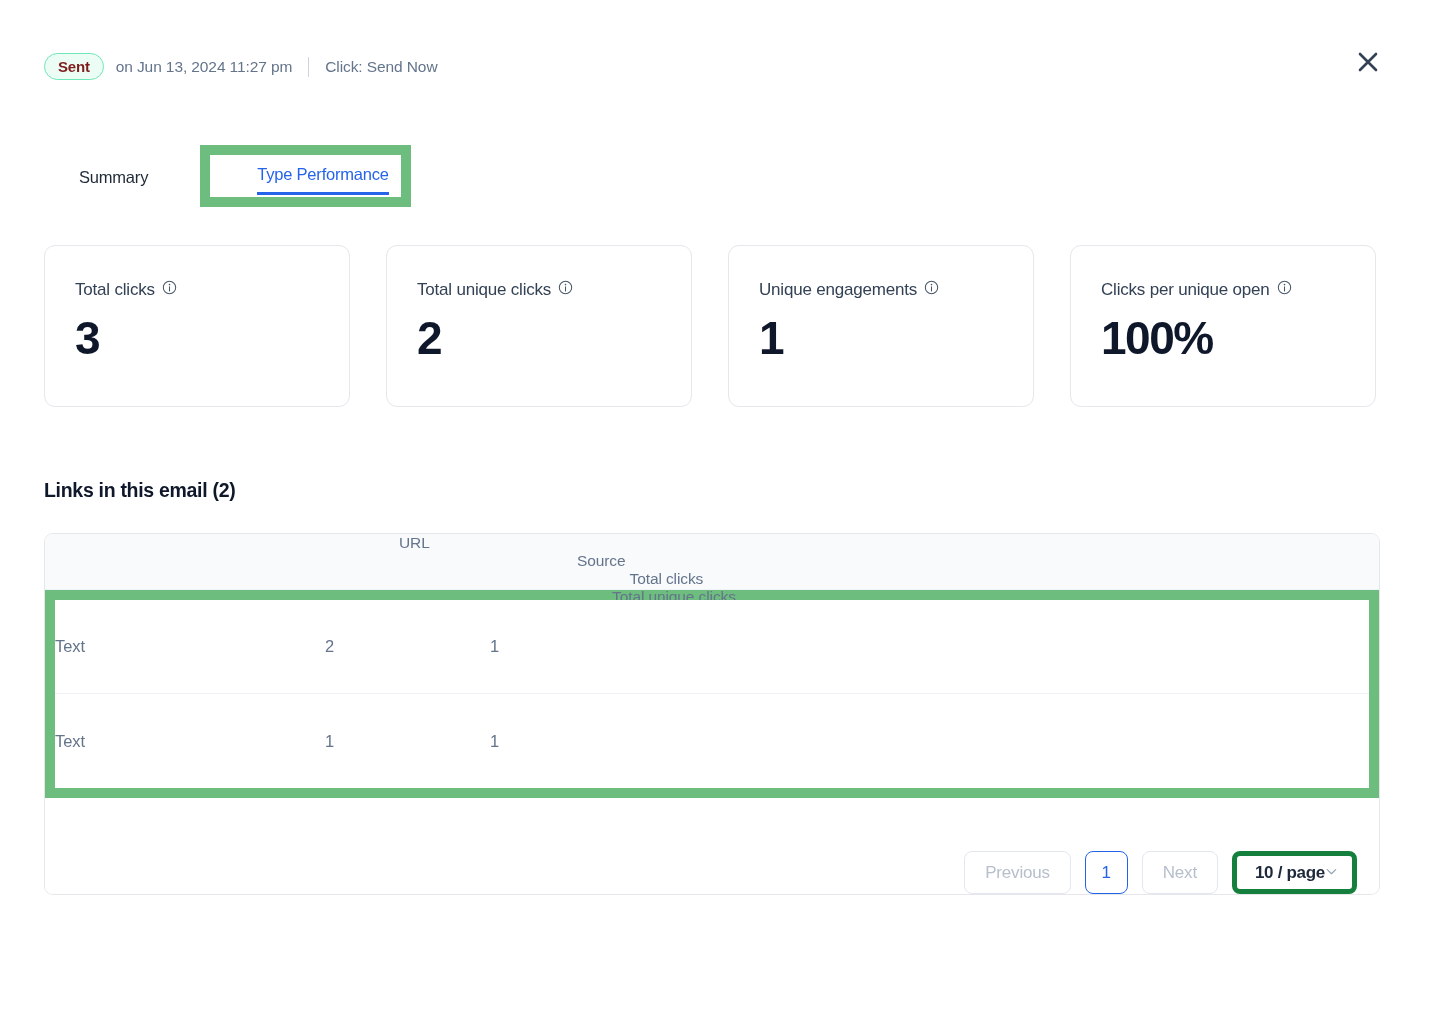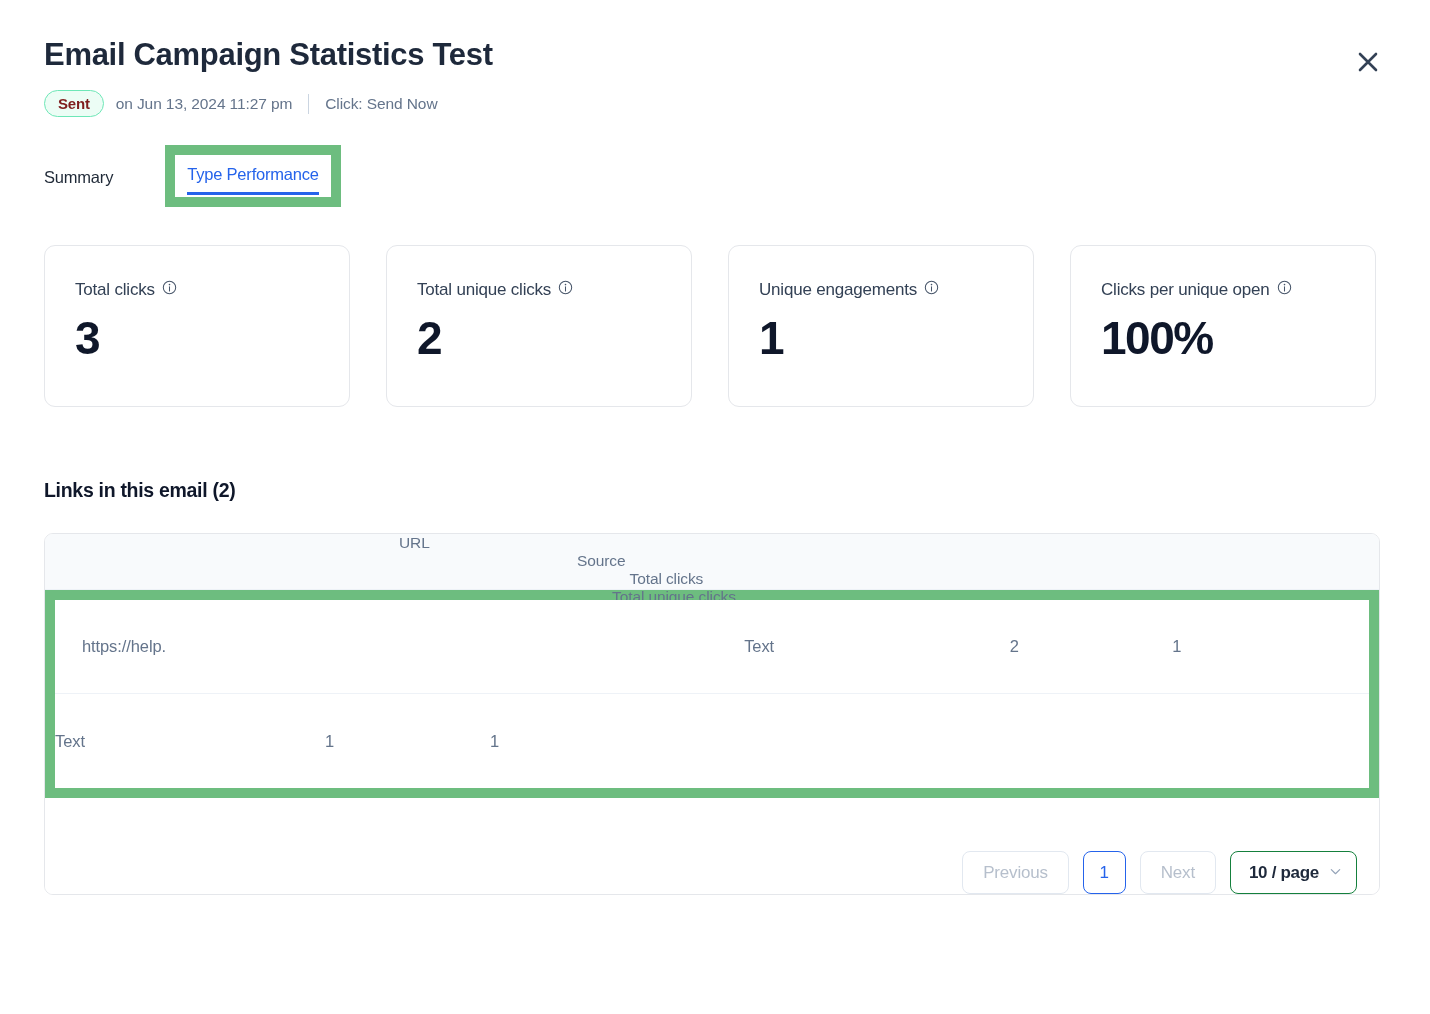--- a/index.html
+++ b/index.html
@@ -96,20 +96,21 @@
     align-items: flex-start;
   }
 
   .tab {
     font-size: 16.5px;
     color: #1f2937;
     padding: 12px 0 10px 0;
     cursor: pointer;
     letter-spacing: -0.2px;
     white-space: nowrap;
+    margin-left: 35px;
   }
 
   .tab-gap { width: 52px; }
 
   
   .annot-green-tab {
     border: 10px solid #6dbd7f;
     background: #ffffff;
     padding: 4px 12px 2px 12px;
     margin-top: -11px;
@@ -273,41 +274,39 @@
     font-size: 17px;
     display: flex;
     align-items: center;
     justify-content: center;
     cursor: pointer;
   }
 
   .pg-select {
     height: 43px;
     padding: 0 14px 0 18px;
-    border: 1px solid #15803d;
+    border: 5px solid #15803d;
     border-radius: 8px;
     background: #ffffff;
     color: #1e293b;
     font-size: 17px;
     font-weight: bold;
     display: flex;
     align-items: center;
-    gap: 10px;
     cursor: pointer;
     letter-spacing: -0.3px;
   }
   .chev { display: block; flex: none; }
 </style>
 </head>
 <body>
 
 <div class="page">
 
   <div class="header">
-    <div class="page-title">Email Campaign Statistics Test</div>
 
     <button class="close-button">
       <span>
         <svg width="22" height="22" viewBox="0 0 22 22" fill="none">
           <path d="M3 3 L19 19 M19 3 L3 19" stroke="#334155" stroke-width="2.6" stroke-linecap="round"></path>
         </svg>
       </span>
     </button>
 
     <div class="meta-row">
@@ -394,23 +393,20 @@
       <div class="th col-url">URL</div>
       <div class="th col-source">Source</div>
       <div class="th col-clicks">Total clicks</div>
       <div class="th col-unique">Total unique clicks</div>
     </div>
 
     <div class="annot-green-rows">
       <div class="tbody-rows">
 
         <div class="trow">
-          <div class="col-url">
-            <span class="td-url">https://help.</span>
-          </div>
           <div class="td col-source">Text</div>
           <div class="td col-clicks">2</div>
           <div class="td col-unique">1</div>
         </div>
 
         <div class="trow">
           <div class="td col-source">Text</div>
           <div class="td col-clicks">1</div>
           <div class="td col-unique">1</div>
         </div>

